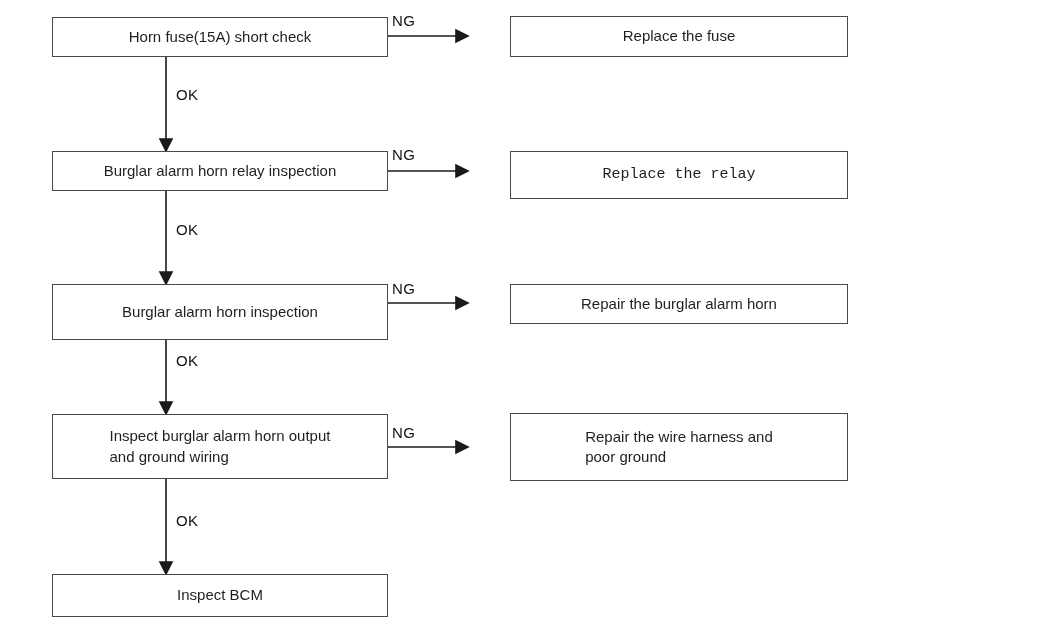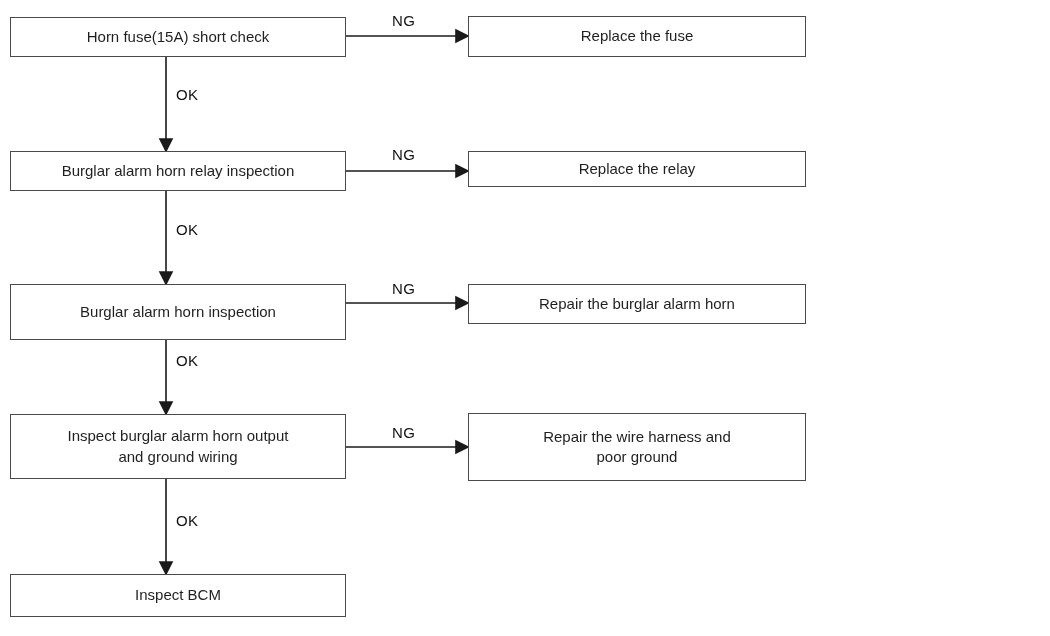--- a/index.html
+++ b/index.html
@@ -24,38 +24,38 @@
     height: 636px;
   }
   .node {
     position: absolute;
     box-sizing: border-box;
     border: 1.5px solid #4a4a4a;
     background: #ffffff;
     display: flex;
     align-items: center;
     justify-content: center;
-    text-align: center;
     font-size: 15px;
     line-height: 1.35;
     white-space: pre-line;
+    margin-left: 42px;
   }
   
   .col-left  { left: 10px;  width: 336px; }
   
   .col-right { left: 468px; width: 338px; }
 
   #step1 { top: 17px;  height: 40px; }
   #step2 { top: 151px; height: 40px; }
   #step3 { top: 284px; height: 56px; }
   #step4 { top: 414px; height: 65px; }
   #step5 { top: 574px; height: 43px; }
 
   #action1 { top: 16px;  height: 41px; }
-  #action2 { top: 151px; height: 36px; }
+  #action2 { top: 151px; height: 48px; font-family: Liberation Mono, monospace; }
   #action3 { top: 284px; height: 40px; }
   #action4 { top: 413px; height: 68px; }
 
   .edge-label {
     position: absolute;
     font-size: 15px;
     font-weight: normal;
     color: #111111;
     letter-spacing: 0.3px;
   }

